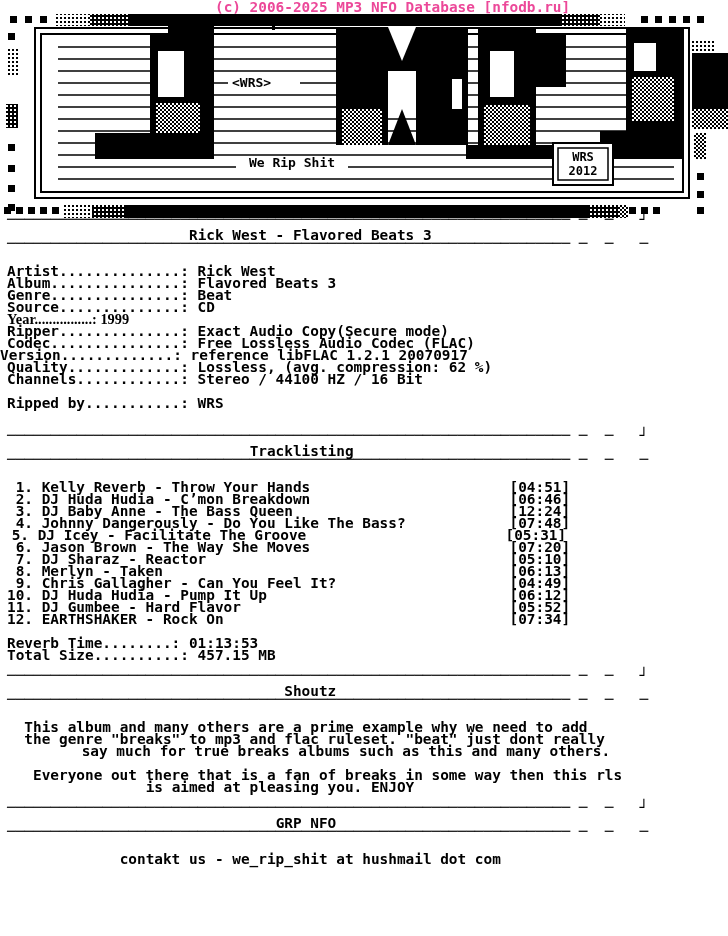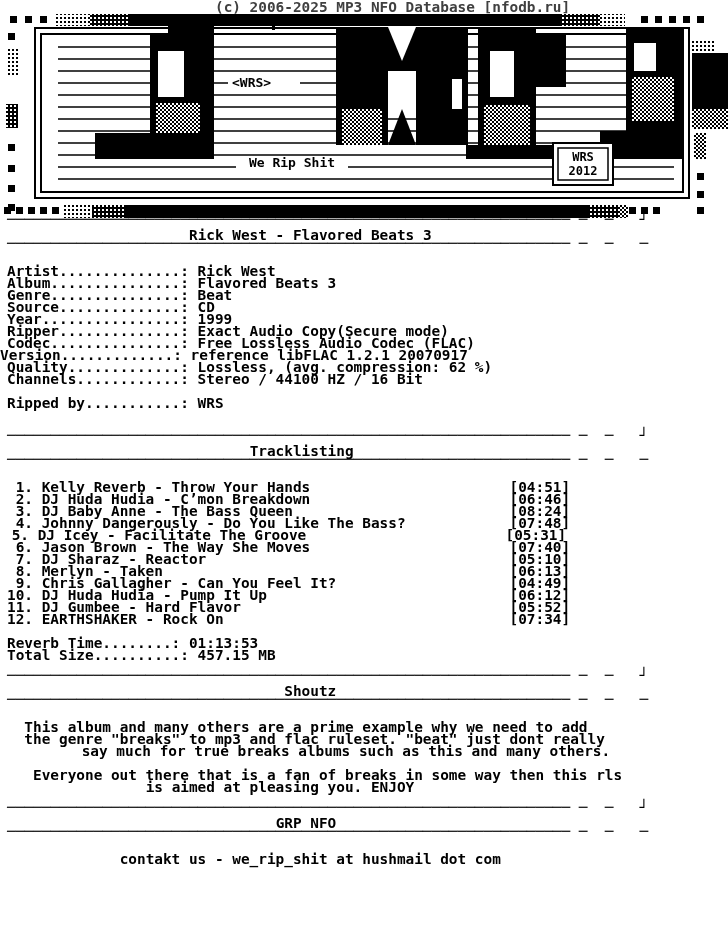--- a/index.html
+++ b/index.html
@@ -148,44 +148,44 @@
       <rect x="126" y="192" width="462" height="13"></rect>
       <rect x="588" y="192" width="30" height="13" fill="url(#d75)"></rect>
       <rect x="618" y="192" width="10" height="13" fill="url(#d50)"></rect>
       <rect x="629" y="194" width="7" height="7"></rect>
         <rect x="641" y="194" width="7" height="7"></rect>
         <rect x="653" y="194" width="7" height="7"></rect>
     </g>
   </svg>
 
   <div id="text-layer">
-      <div class="ln" style="top: 1px; left: 214.972px; color: #404040;">(c) 2006-2025 MP3 NFO Database [nfodb.ru]</div>
+      <div class="ln" style="top: 1px; left: 214.972px; color: #ec4899;">(c) 2006-2025 MP3 NFO Database [nfodb.ru]</div>
       <div class="ln" style="top: 213px; left: 7px;">───────────────────────────────────────────────────────────────── ─  ─   ┘</div>
       <div class="ln" style="top: 229px; left: 188.975px;">Rick West - Flavored Beats 3</div>
       <div class="ln" style="top: 237px; left: 7px;">───────────────────────────────────────────────────────────────── ─  ─   ─</div>
       <div class="ln" style="top: 265px; left: 7px;">Artist..............: Rick West</div>
       <div class="ln" style="top: 277px; left: 7px;">Album...............: Flavored Beats 3</div>
       <div class="ln" style="top: 289px; left: 7px;">Genre...............: Beat</div>
       <div class="ln" style="top: 301px; left: 7px;">Source..............: CD</div>
-      <div class="ln" style="top: 313px; left: 7px;">Year................: 1999</div>
+      <div class="ln" style="top: 313px; left: 7px; font-family: Liberation Serif, serif;">Year................: 1999</div>
       <div class="ln" style="top: 325px; left: 7px;">Ripper..............: Exact Audio Copy(Secure mode)</div>
       <div class="ln" style="top: 337px; left: 7px;">Codec...............: Free Lossless Audio Codec (FLAC)</div>
       <div class="ln" style="top: 349px; left: 0;">Version.............: reference libFLAC 1.2.1 20070917</div>
       <div class="ln" style="top: 361px; left: 7px;">Quality.............: Lossless, (avg. compression: 62 %)</div>
       <div class="ln" style="top: 373px; left: 7px;">Channels............: Stereo / 44100 HZ / 16 Bit</div>
       <div class="ln" style="top: 397px; left: 7px;">Ripped by...........: WRS</div>
       <div class="ln" style="top: 429px; left: 7px;">───────────────────────────────────────────────────────────────── ─  ─   ┘</div>
       <div class="ln" style="top: 445px; left: 249.634px;">Tracklisting</div>
       <div class="ln" style="top: 453px; left: 7px;">───────────────────────────────────────────────────────────────── ─  ─   ─</div>
       <div class="ln" style="top: 481px; left: 7px;"> 1. Kelly Reverb - Throw Your Hands                       [04:51]</div>
       <div class="ln" style="top: 493px; left: 7px;"> 2. DJ Huda Hudia - C’mon Breakdown                       [06:46]</div>
-      <div class="ln" style="top: 505px; left: 7px;"> 3. DJ Baby Anne - The Bass Queen                         [08:24]</div>
+      <div class="ln" style="top: 505px; left: 7px;"> 3. DJ Baby Anne - The Bass Queen                         [12:24]</div>
       <div class="ln" style="top: 517px; left: 7px;"> 4. Johnny Dangerously - Do You Like The Bass?            [07:48]</div>
       <div class="ln" style="top: 529px; left: 3px;"> 5. DJ Icey - Facilitate The Groove                       [05:31]</div>
-      <div class="ln" style="top: 541px; left: 7px;"> 6. Jason Brown - The Way She Moves                       [07:40]</div>
+      <div class="ln" style="top: 541px; left: 7px;"> 6. Jason Brown - The Way She Moves                       [07:20]</div>
       <div class="ln" style="top: 553px; left: 7px;"> 7. DJ Sharaz - Reactor                                   [05:10]</div>
       <div class="ln" style="top: 565px; left: 7px;"> 8. Merlyn - Taken                                        [06:13]</div>
       <div class="ln" style="top: 577px; left: 7px;"> 9. Chris Gallagher - Can You Feel It?                    [04:49]</div>
       <div class="ln" style="top: 589px; left: 7px; text-align: center;">10. DJ Huda Hudia - Pump It Up                            [06:12]</div>
       <div class="ln" style="top: 601px; left: 7px;">11. DJ Gumbee - Hard Flavor                               [05:52]</div>
       <div class="ln" style="top: 613px; left: 7px;">12. EARTHSHAKER - Rock On                                 [07:34]</div>
       <div class="ln" style="top: 637px; left: 7px;">Reverb Time........: 01:13:53</div>
       <div class="ln" style="top: 649px; left: 7px;">Total Size..........: 457.15 MB</div>
       <div class="ln" style="top: 669px; left: 7px;">───────────────────────────────────────────────────────────────── ─  ─   ┘</div>
       <div class="ln" style="top: 685px; left: 284.296px;">Shoutz</div>

